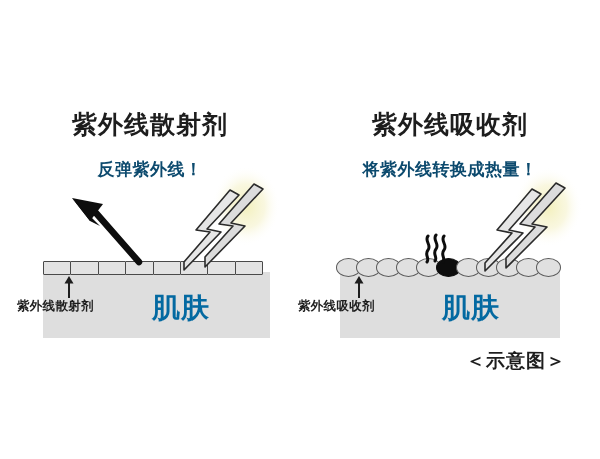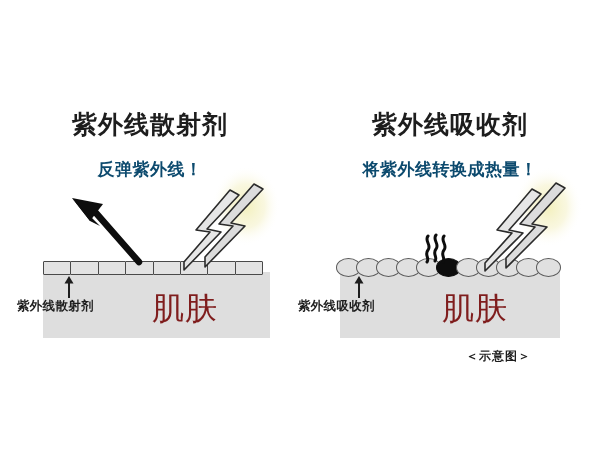--- a/index.html
+++ b/index.html
@@ -61,23 +61,23 @@
   
   .skin-block {
     position: absolute;
     background: #dedede;
   }
   #skin-left  { left: 43px;  top: 272px; width: 227px; height: 66px; }
   #skin-right { left: 340px; top: 272px; width: 220px; height: 66px; }
 
   .skin-label {
     position: absolute;
-    font-size: 32px;
-    font-weight: 400;
-    color: #7f1d1d;
+    font-size: 28px;
+    font-weight: 700;
+    color: #0369a1;
     line-height: 36px;
     letter-spacing: 1px;
   }
   #skin-label-left  { left: 152px; top: 290px; }
   #skin-label-right { left: 442px; top: 290px; }
 
   
   .agent-row {
     position: absolute;
     display: flex;
@@ -136,21 +136,21 @@
     width: 600px;
     height: 459px;
     pointer-events: none;
   }
 
   
   #figure-caption {
     position: absolute;
     left: 466px;
     top: 348px;
-    font-size: 12px;
+    font-size: 19px;
     font-weight: 700;
     color: #1d1d1d;
     letter-spacing: 1px;
     white-space: nowrap;
   }
 </style>
 </head>
 <body>
 
 <div id="diagram-root">

